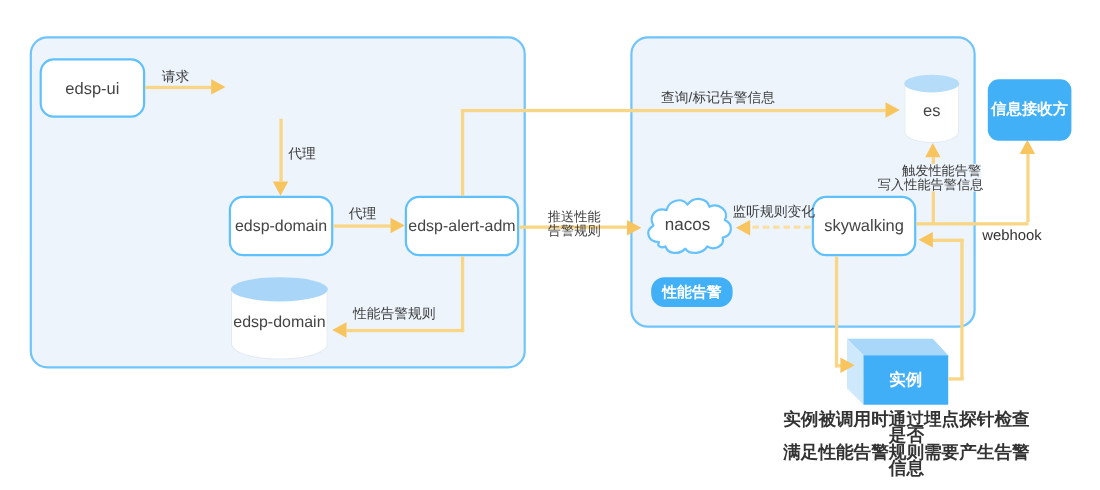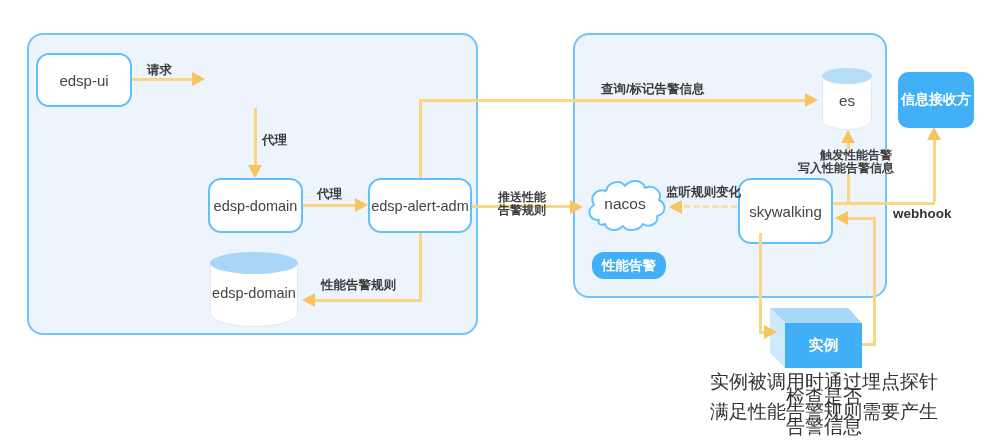--- a/index.html
+++ b/index.html
@@ -28,22 +28,22 @@
 
   .hl{position:absolute;height:3px;background:var(--line);z-index:5}
   .vl{position:absolute;width:3px;background:var(--line);z-index:5}
   .dl{position:absolute;height:0;border-top:3px dashed var(--dash);z-index:5}
   .ah{position:absolute;width:0;height:0;z-index:6}
   .ah-r{border-top:7px solid transparent;border-bottom:7px solid transparent;border-left:13px solid var(--head)}
   .ah-l{border-top:7px solid transparent;border-bottom:7px solid transparent;border-right:13px solid var(--head)}
   .ah-d{border-left:7px solid transparent;border-right:7px solid transparent;border-top:13px solid var(--head)}
   .ah-u{border-left:7px solid transparent;border-right:7px solid transparent;border-bottom:13px solid var(--head)}
 
-  .elbl{position:absolute;font-weight:700;font-size:12.5px;color:var(--lbl);z-index:7;white-space:nowrap}
-  .caption{position:absolute;font-size:19px;font-weight:400;color:#333;text-align:center;line-height:15px;z-index:7}
+  .elbl{position:absolute;font-weight:400;font-size:12.5px;color:var(--lbl);z-index:7;white-space:nowrap}
+  .caption{position:absolute;font-size:16px;font-weight:700;color:#333;text-align:center;line-height:15px;z-index:7}
 </style>
 </head>
 <body>
 
 <div class="stage">
 
   <div class="container" style="left:27px;top:33px;width:451px;height:302px"></div>
   <div class="container" style="left:573px;top:33px;width:314px;height:265px"></div>
 
   <div class="node" style="left:36px;top:53px;width:96px;height:54px">
@@ -61,21 +61,21 @@
     <div class="top" style="height:22px;background:#A9D6F8"></div>
     <div class="clabel" style="top:33px;font-size:14.5px">edsp-domain</div>
   </div>
 
 
   <svg style="position:absolute;left:583px;top:176px;z-index:4" width="86" height="56" viewBox="0 0 86 56">
     <path d="M 16 44 C 6 44 3 34 11 29 C 6 20 14 12 23 15 C 25 6 37 3 42 10 C 48 2 60 4 62 12 C 71 8 80 16 76 24 C 84 28 83 38 74 40 C 76 48 66 52 60 48 C 56 55 44 56 40 50 C 34 56 24 55 22 48 C 18 50 14 48 16 44 Z" fill="#ffffff" stroke="#66C2FC" stroke-width="2" stroke-linejoin="round"></path>
     <text x="42" y="33" text-anchor="middle" font-size="15.5" fill="#444">nacos</text>
   </svg>
 
-  <div class="node" style="left:738px;top:178px;width:95px;height:66px">
+  <div class="node" style="left:738px;top:178px;width:95px;height:55px">
     <span>skywalking</span>
   </div>
 
   <div class="cyl" style="left:822px;top:68px;width:50px;height:62px">
     <div class="body" style="top:8px;border-radius:0 0 25px 25px / 0 0 10px 10px"></div>
     <div class="top" style="height:16px;background:#B5DCF9"></div>
     <div class="clabel" style="top:24px;font-size:15px">es</div>
   </div>
 
   <div class="badge" style="left:592px;top:252px;width:74px;height:27px;border-radius:12px;font-size:13.5px">性能告警</div>

